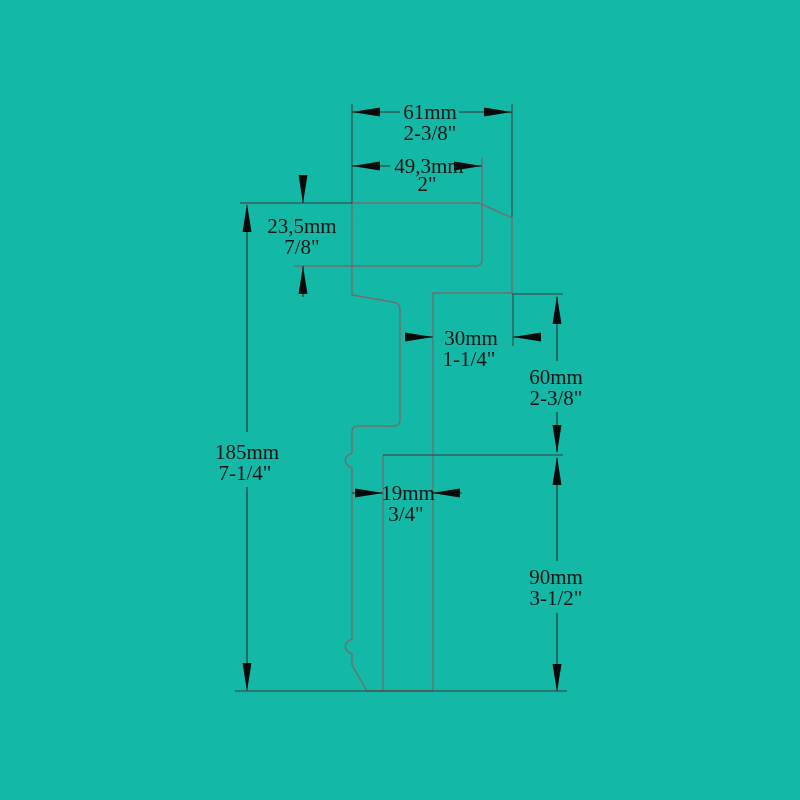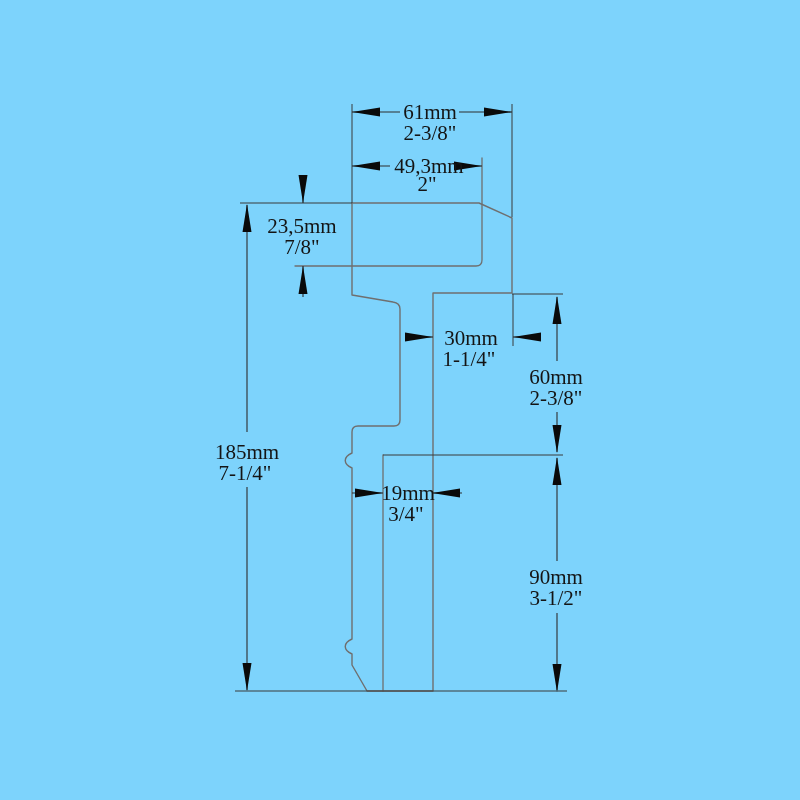--- a/index.html
+++ b/index.html
@@ -1,16 +1,16 @@
 <!DOCTYPE html>
 <html><head>
 <meta charset="utf-8">
 <style>
   html,body{margin:0;padding:0;background:#ffffff;}
-  .stage{position:relative;width:800px;height:800px;background:#7dd3fc;overflow:hidden;}
+  .stage{position:relative;width:800px;height:800px;background:#14b8a6;overflow:hidden;}
   svg text{
     font-family:"Liberation Serif","DejaVu Serif",serif;
     font-size:21px;
     fill:#141414;
   }
   .profile{fill:none;stroke:#6f6f6f;stroke-width:1.4;stroke-linejoin:round;stroke-linecap:round;}
   .inner{fill:none;stroke:#6f6f6f;stroke-width:1.3;stroke-linecap:round;}
   .dim{fill:none;stroke:#2e2e2e;stroke-width:1.1;stroke-linecap:butt;}
   .ext{fill:none;stroke:#3a3a3a;stroke-width:1.0;}
   .ah{fill:#0a0a0a;stroke:none;}

